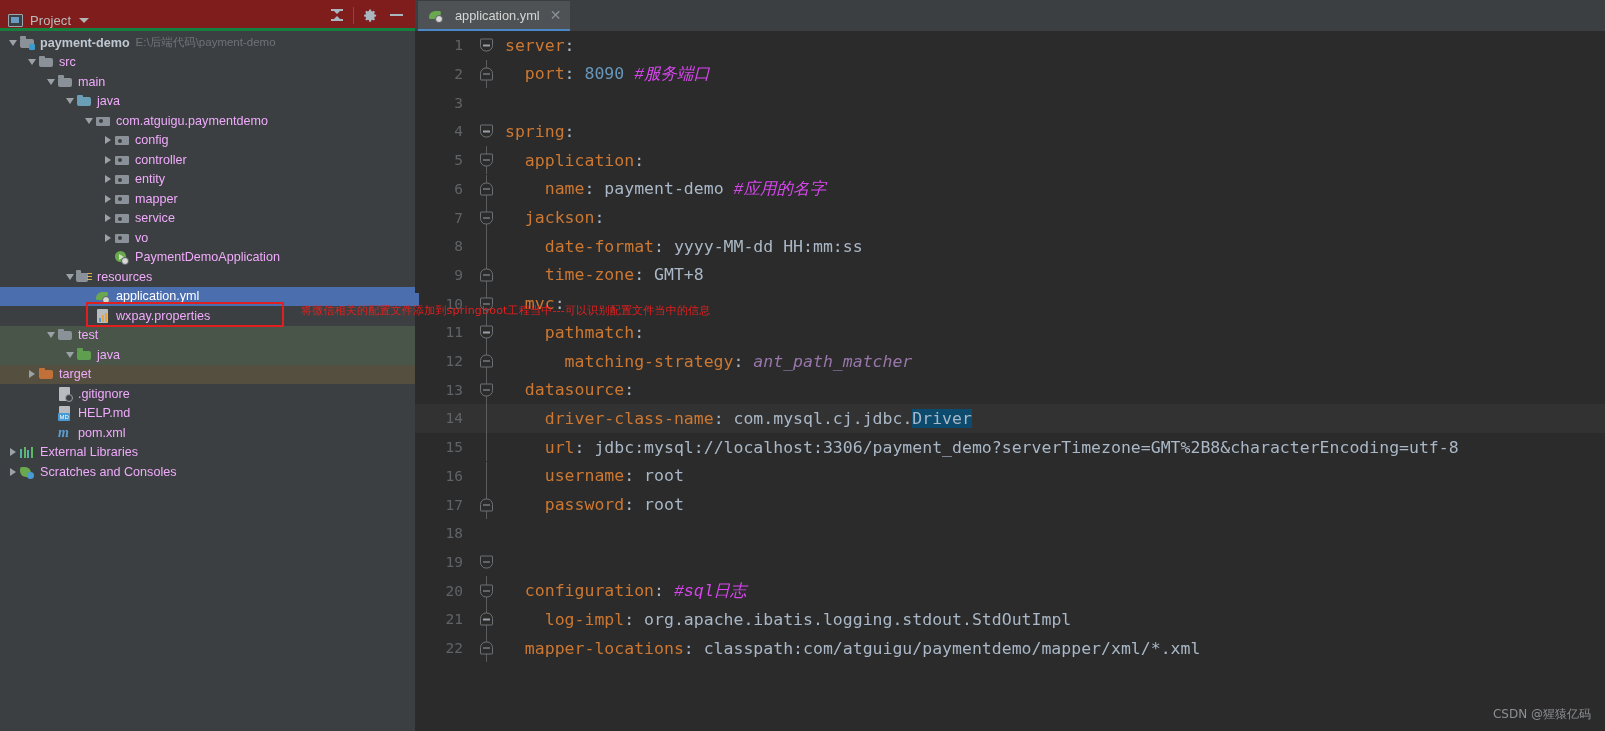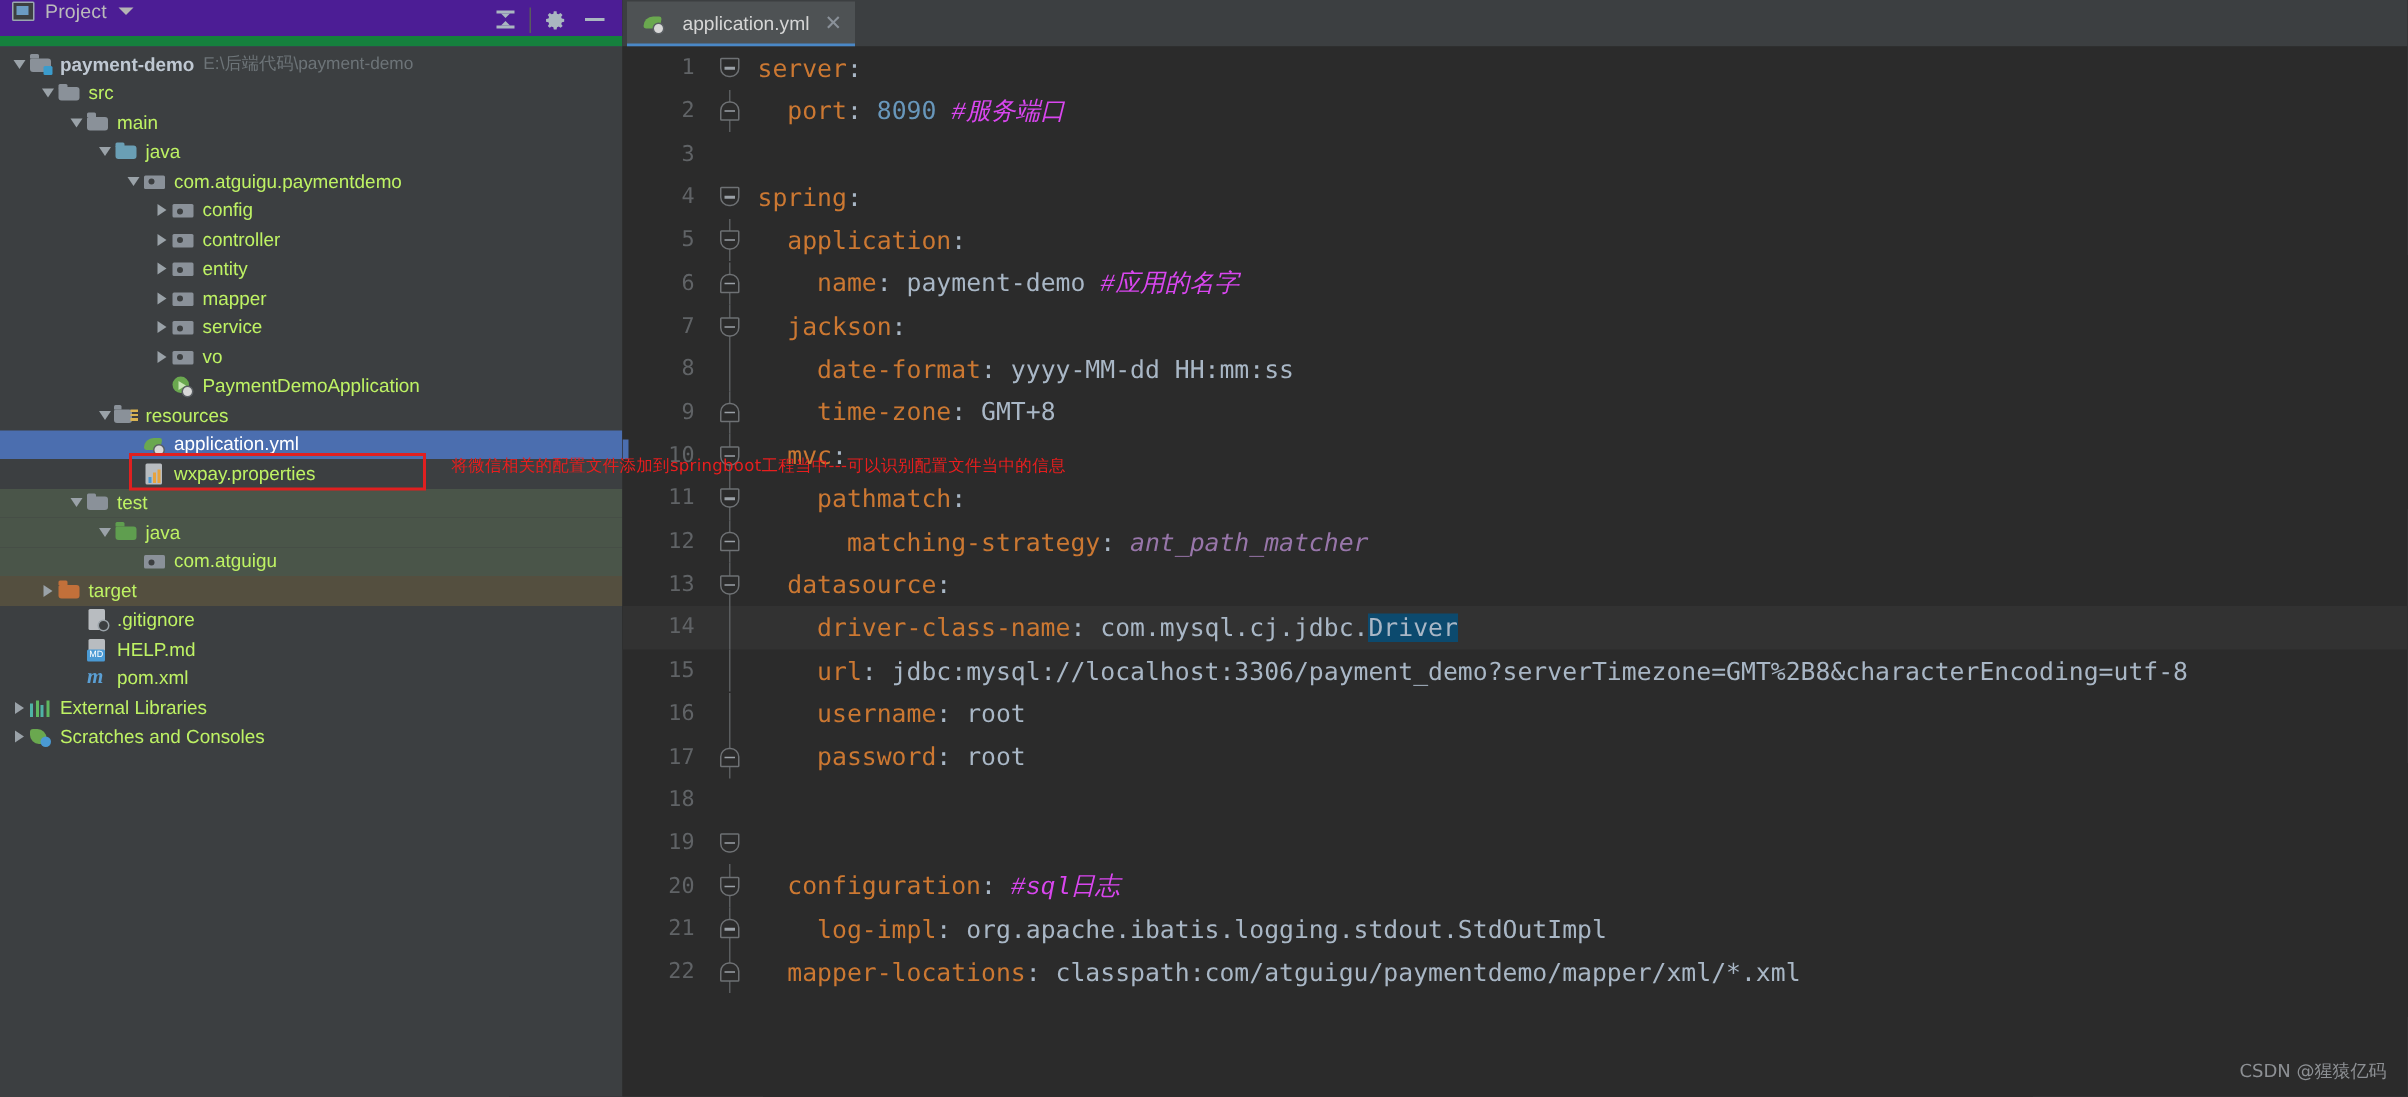--- a/index.html
+++ b/index.html
@@ -23,25 +23,25 @@
     height: 731px;
     background: #3c3f41;
     display: flex;
     flex-direction: column;
     position: relative;
     flex: 0 0 415px;
   }
   #project-header {
     height: 31px;
     flex: 0 0 31px;
-    background: #4c1d95;
+    background: #7f1d1d;
     display: flex;
-    align-items: flex-start;
+    align-items: flex-end;
     padding: 0 6px 0 8px;
-    border-bottom: 7px solid #15803d;
+    border-bottom: 3px solid #15803d;
   }
   .proj-title-wrap { display: flex; align-items: center; gap: 7px; }
   .proj-win-icon {
     width: 15px; height: 13px;
     border: 1.6px solid #9aa7b0;
     border-radius: 1px;
     background: #3c3f41;
     position: relative;
   }
   .proj-win-icon:after {
@@ -246,21 +246,21 @@
   .ext-lib-bars b:nth-child(3){ background: #4fb3a5; height: 8px; }
   .ext-lib-bars b:nth-child(4){ background: #5fb85f; height: 11px; }
   .scratch-circ {
     position: absolute; left: 1px; top: 3px;
     width: 11px; height: 10px; background: #6aa84f; border-radius: 2px 6px 2px 6px;
   }
   .scratch-dot {
     position: absolute; right: 1px; bottom: 1px;
     width: 7px; height: 7px; border-radius: 50%; background: #4a9ad4; z-index: 3;
   }
-  .tree-label { color: #bef264; }
+  .tree-label { color: #f0abfc; }
   .tree-label.bold { font-weight: bold; color: #bfc8d2; }
   .tree-path { color: #6d7478; font-size: 11.5px; margin-left: 6px; }
   .tree-row.selected .tree-label,
   .tree-row.selected .tree-label.bold { color: #ffffff; }
 
   
   #annotation-box {
     position: absolute;
     left: 86px; top: 302px;
     width: 198px; height: 25px;
@@ -516,26 +516,20 @@
           <span class="tw expanded"></span>
           <span class="ico folder"></span>
           <span class="tree-label">test</span>
         </div>
         <div class="tree-row tint-test">
           <span style="flex: 0 0 auto; width: 63px;"></span>
           <span class="tw expanded"></span>
           <span class="ico folder folder-green"></span>
           <span class="tree-label">java</span>
         </div>
-        <div class="tree-row tint-test">
-          <span style="flex: 0 0 auto; width: 82px;"></span>
-          <span class="tw "></span>
-          <span class="ico pkg"></span>
-          <span class="tree-label">com.atguigu</span>
-        </div>
         <div class="tree-row tint-target">
           <span style="flex: 0 0 auto; width: 25px;"></span>
           <span class="tw collapsed"></span>
           <span class="ico folder folder-orange"></span>
           <span class="tree-label">target</span>
         </div>
         <div class="tree-row">
           <span style="flex: 0 0 auto; width: 44px;"></span>
           <span class="tw "></span>
           <span class="ico">

